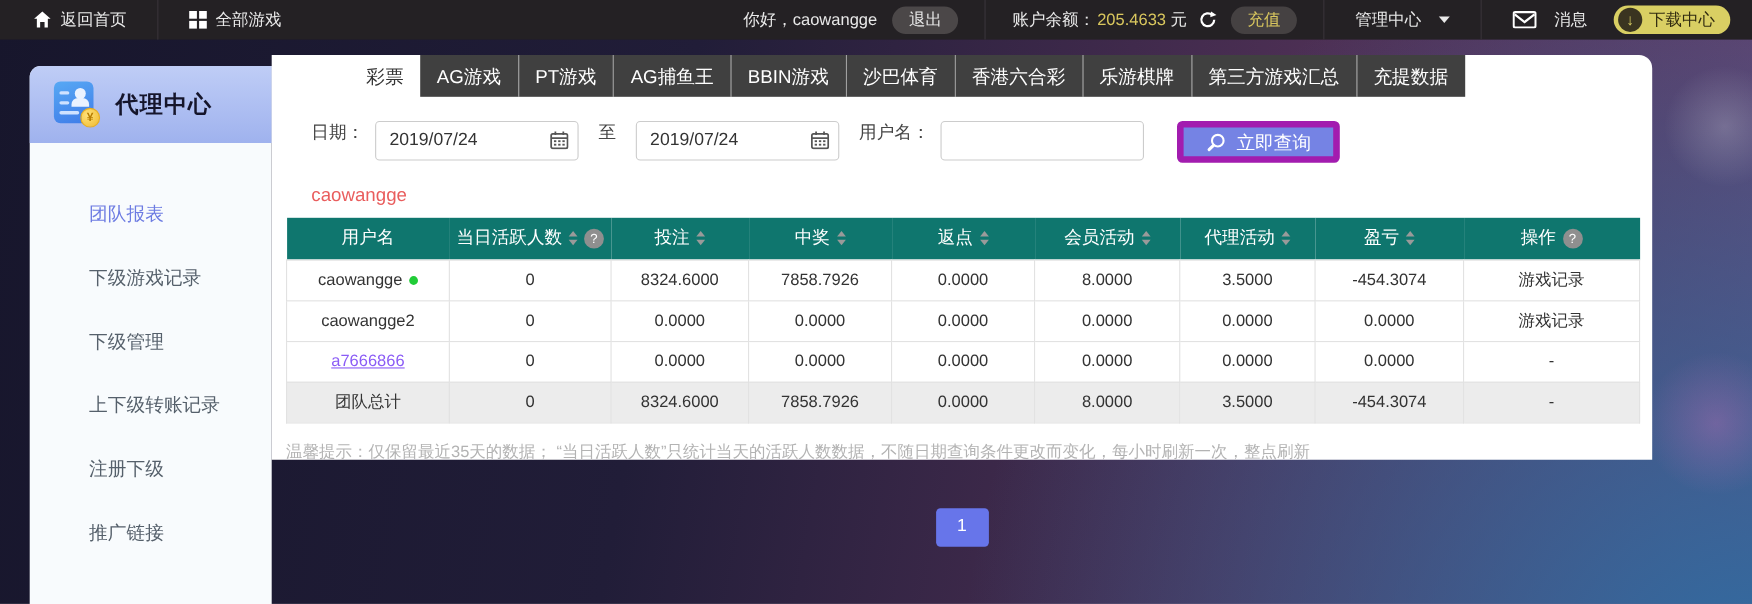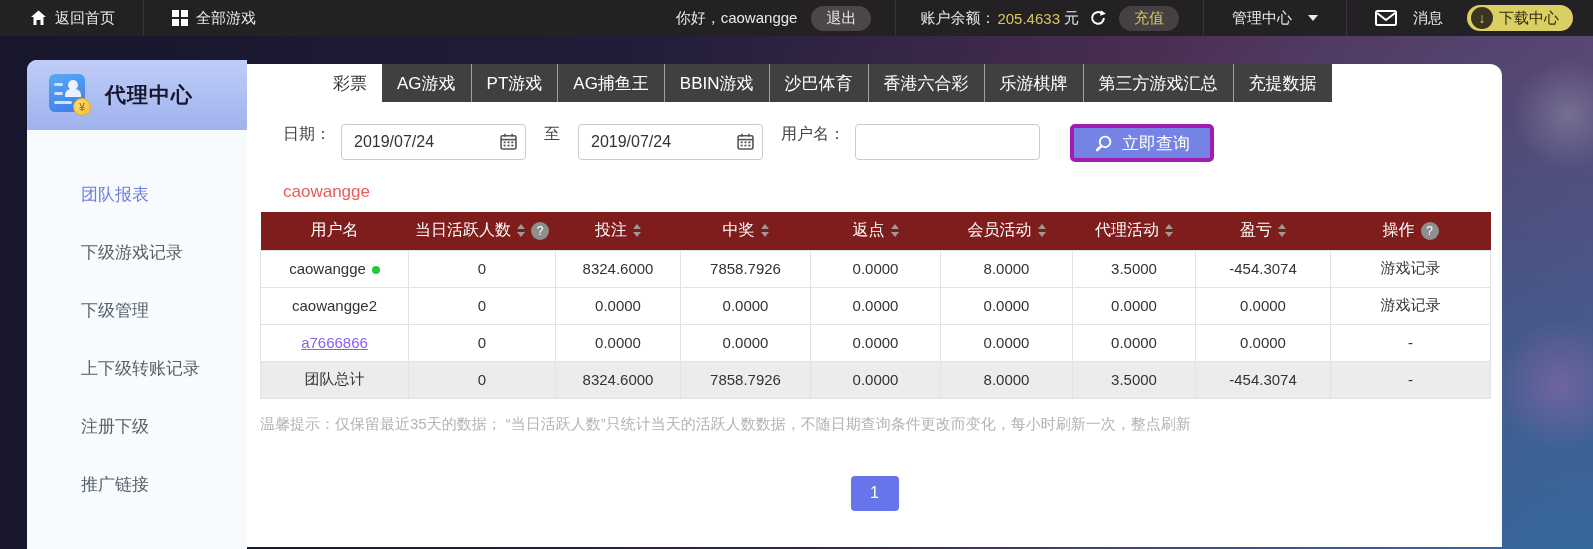--- a/index.html
+++ b/index.html
@@ -60,45 +60,45 @@
   .agent-coin{ position:absolute; right:0; bottom:0; width:18px; height:18px; border-radius:50%;
     background:radial-gradient(circle at 35% 35%,#ffe27a,#f0b92d); border:1px solid #e8ae22;
     color:#b67c00; font-size:11px; display:flex; align-items:center; justify-content:center; font-weight:bold; }
   .side-nav{ padding-top:18px; }
   .side-item{ height:58px; display:flex; align-items:flex-end; padding-left:54px; font-size:17px;
     color:#55606b; cursor:pointer; }
   .side-item.active{ color:#6d7ce2; }
 
   
   .panel{
-    position:absolute; left:247px; top:64px; width:1255px; height:483px;
+    position:absolute; left:247px; top:50px; width:1255px; height:368px;
     background:#fff; border-radius:0 12px 0 0; z-index:2;
   }
   .tabs{ display:flex; padding-left:71px; height:38px; }
   .tab{ background:#404040; color:#fff; font-size:17px; display:flex; align-items:center;
     padding:0 15px; cursor:pointer; border-right:1px solid rgba(255,255,255,.5); white-space:nowrap; }
   .tab:last-child{ border-right:none; }
   .tab.active{ background:#fff; color:#333; border-right:none; }
 
   .filter{ display:flex; align-items:flex-start; margin:22px 0 0 36px; font-size:16px; color:#444; }
   .f-label{ margin-right:10px; }
   .input-wrap{ position:relative; margin-right:18px; }
   .input-wrap input{ width:185px; height:36px; border:1px solid #ccc; border-radius:4px;
     font-size:16px; color:#333; padding:0 34px 0 12px; outline:none; font-family:inherit; }
   .cal-ic{ position:absolute; right:9px; top:9px; cursor:pointer; display:flex; }
   .to-label{ margin:0 18px 0 0; }
   .uname-wrap input{ padding-right:12px; }
-  .search-btn{ display:flex; align-items:center; gap:9px; background:#7583e4; border:4px solid #a21caf;
+  .search-btn{ display:flex; align-items:center; gap:9px; background:#7583e4; border:6px solid #a21caf;
     color:#fff; font-size:17px; border-radius:5px; height:38px; padding:0 20px; margin-left:12px;
     cursor:pointer; font-family:inherit; }
 
   .agent-name{ color:#e95d5d; font-size:17px; margin:20px 0 10px 36px; }
 
   table{ border-collapse:collapse; margin-left:13px; width:1230px; table-layout:fixed; font-size:15px; }
-  thead th{ background:#7f1d1d; color:#fff; font-weight:normal; font-size:16px; height:38px; text-align:center; }
+  thead th{ background:#0f766e; color:#fff; font-weight:normal; font-size:16px; height:38px; text-align:center; }
   .th-inner{ display:inline-flex; align-items:center; justify-content:center; gap:6px; }
   tbody td{ height:37px; text-align:center; color:#333; border:1px solid #e2e2e2; background:#fff; }
   tbody tr.total td{ background:#ececec; }
   .sort{ display:inline-flex; flex-direction:column; gap:3px; cursor:pointer; }
   .sort i{ display:block; width:0; height:0; border-left:4px solid transparent; border-right:4px solid transparent; }
   .sort .up{ border-bottom:5px solid #9a9a9a; }
   .sort .down{ border-top:5px solid #9a9a9a; }
   .help{ width:18px; height:18px; border-radius:50%; background:#8f8f8f; color:#fff; font-size:12px;
     display:inline-flex; align-items:center; justify-content:center; cursor:pointer; }
   .dot{ display:inline-block; width:8px; height:8px; border-radius:50%; background:#21cc37; margin-left:6px; vertical-align:middle; }

